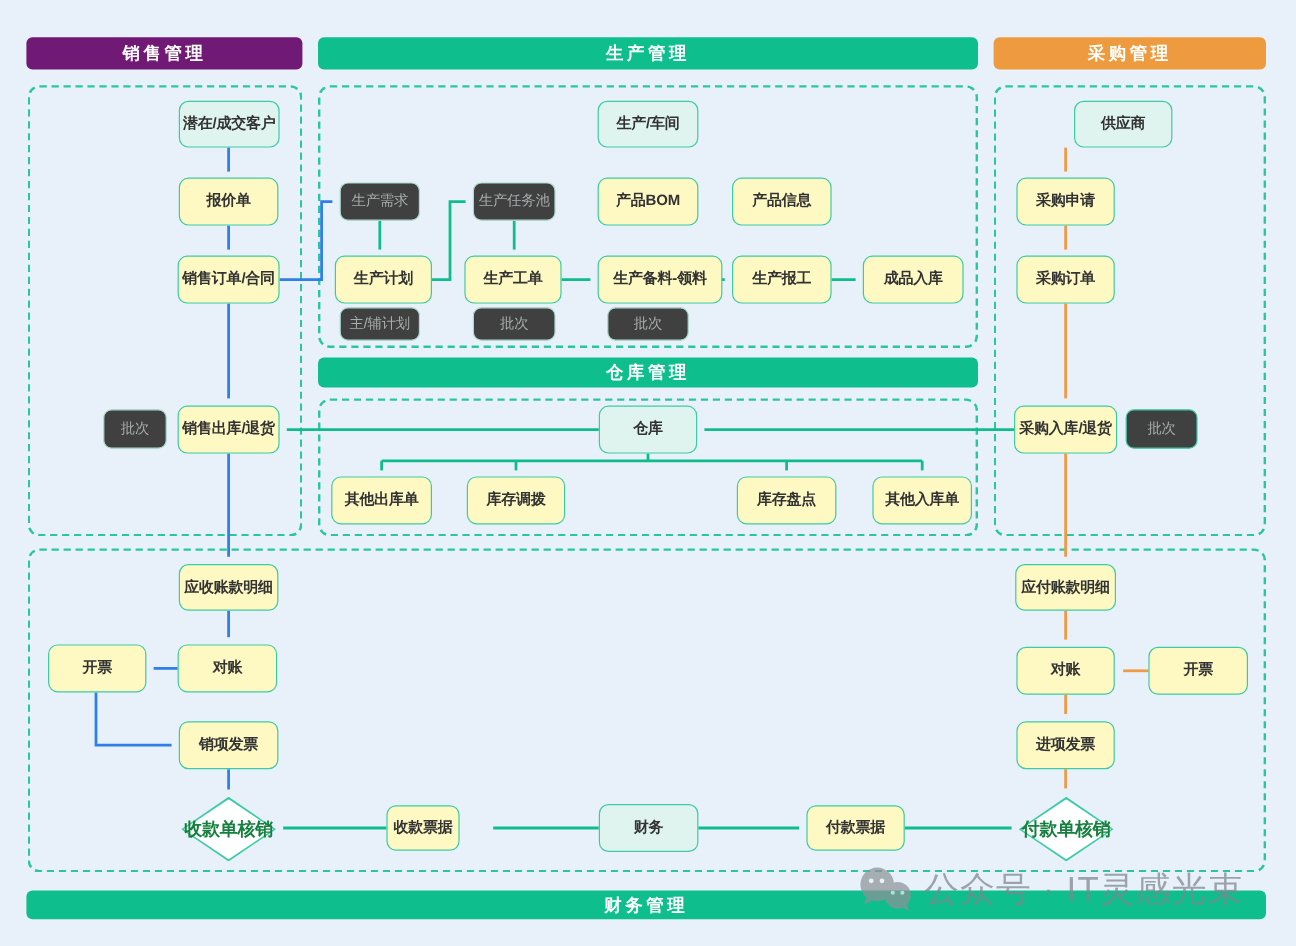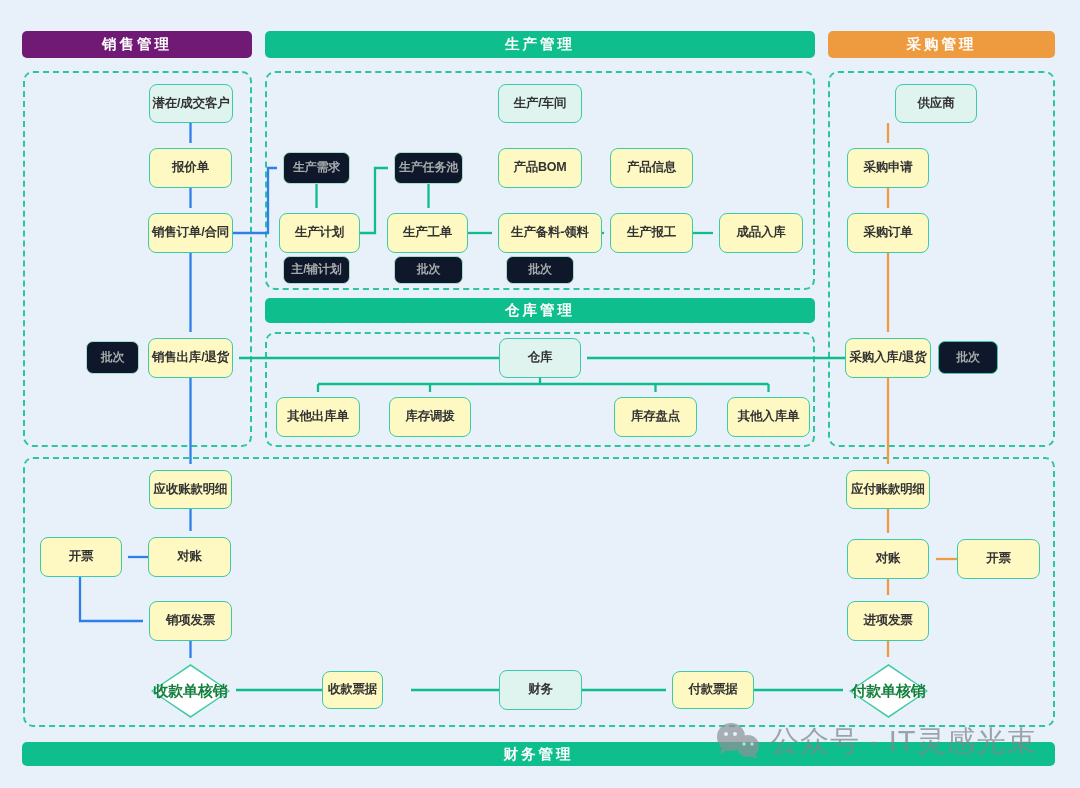--- a/index.html
+++ b/index.html
@@ -30,22 +30,22 @@
   
   .node{
     position:absolute;display:flex;align-items:center;justify-content:center;
     background:#fef9c3;border:1.5px solid #3ccba4;border-radius:8px;
     font-size:12.5px;font-weight:600;color:#333;box-sizing:border-box;
     text-align:center;white-space:nowrap;letter-spacing:-0.2px;line-height:1.1;
     padding:0 2px;
   }
   .node.seed{background:#dff4ee;}
   .node.ghost{
-    background:#0f172a;border:1.5px solid #a8dccb;color:#a7acac;
-    font-weight:700;font-size:12px;border-radius:7px;
+    background:#404040;border:1.5px solid #a8dccb;color:#a7acac;
+    font-weight:400;font-size:12px;border-radius:7px;
   }
 
   
   .diamond{position:absolute;box-sizing:border-box;}
   .diamond .d-outer{position:absolute;inset:0;background:#3ccba4;
     clip-path:polygon(50% 0,100% 50%,50% 100%,0 50%);}
   .diamond .d-inner{position:absolute;inset:2px;background:#fff;
     clip-path:polygon(50% 0,100% 50%,50% 100%,0 50%);}
   .diamond .d-label{position:absolute;inset:0;display:flex;align-items:center;
     justify-content:center;font-size:15px;font-weight:700;color:#15803d;

